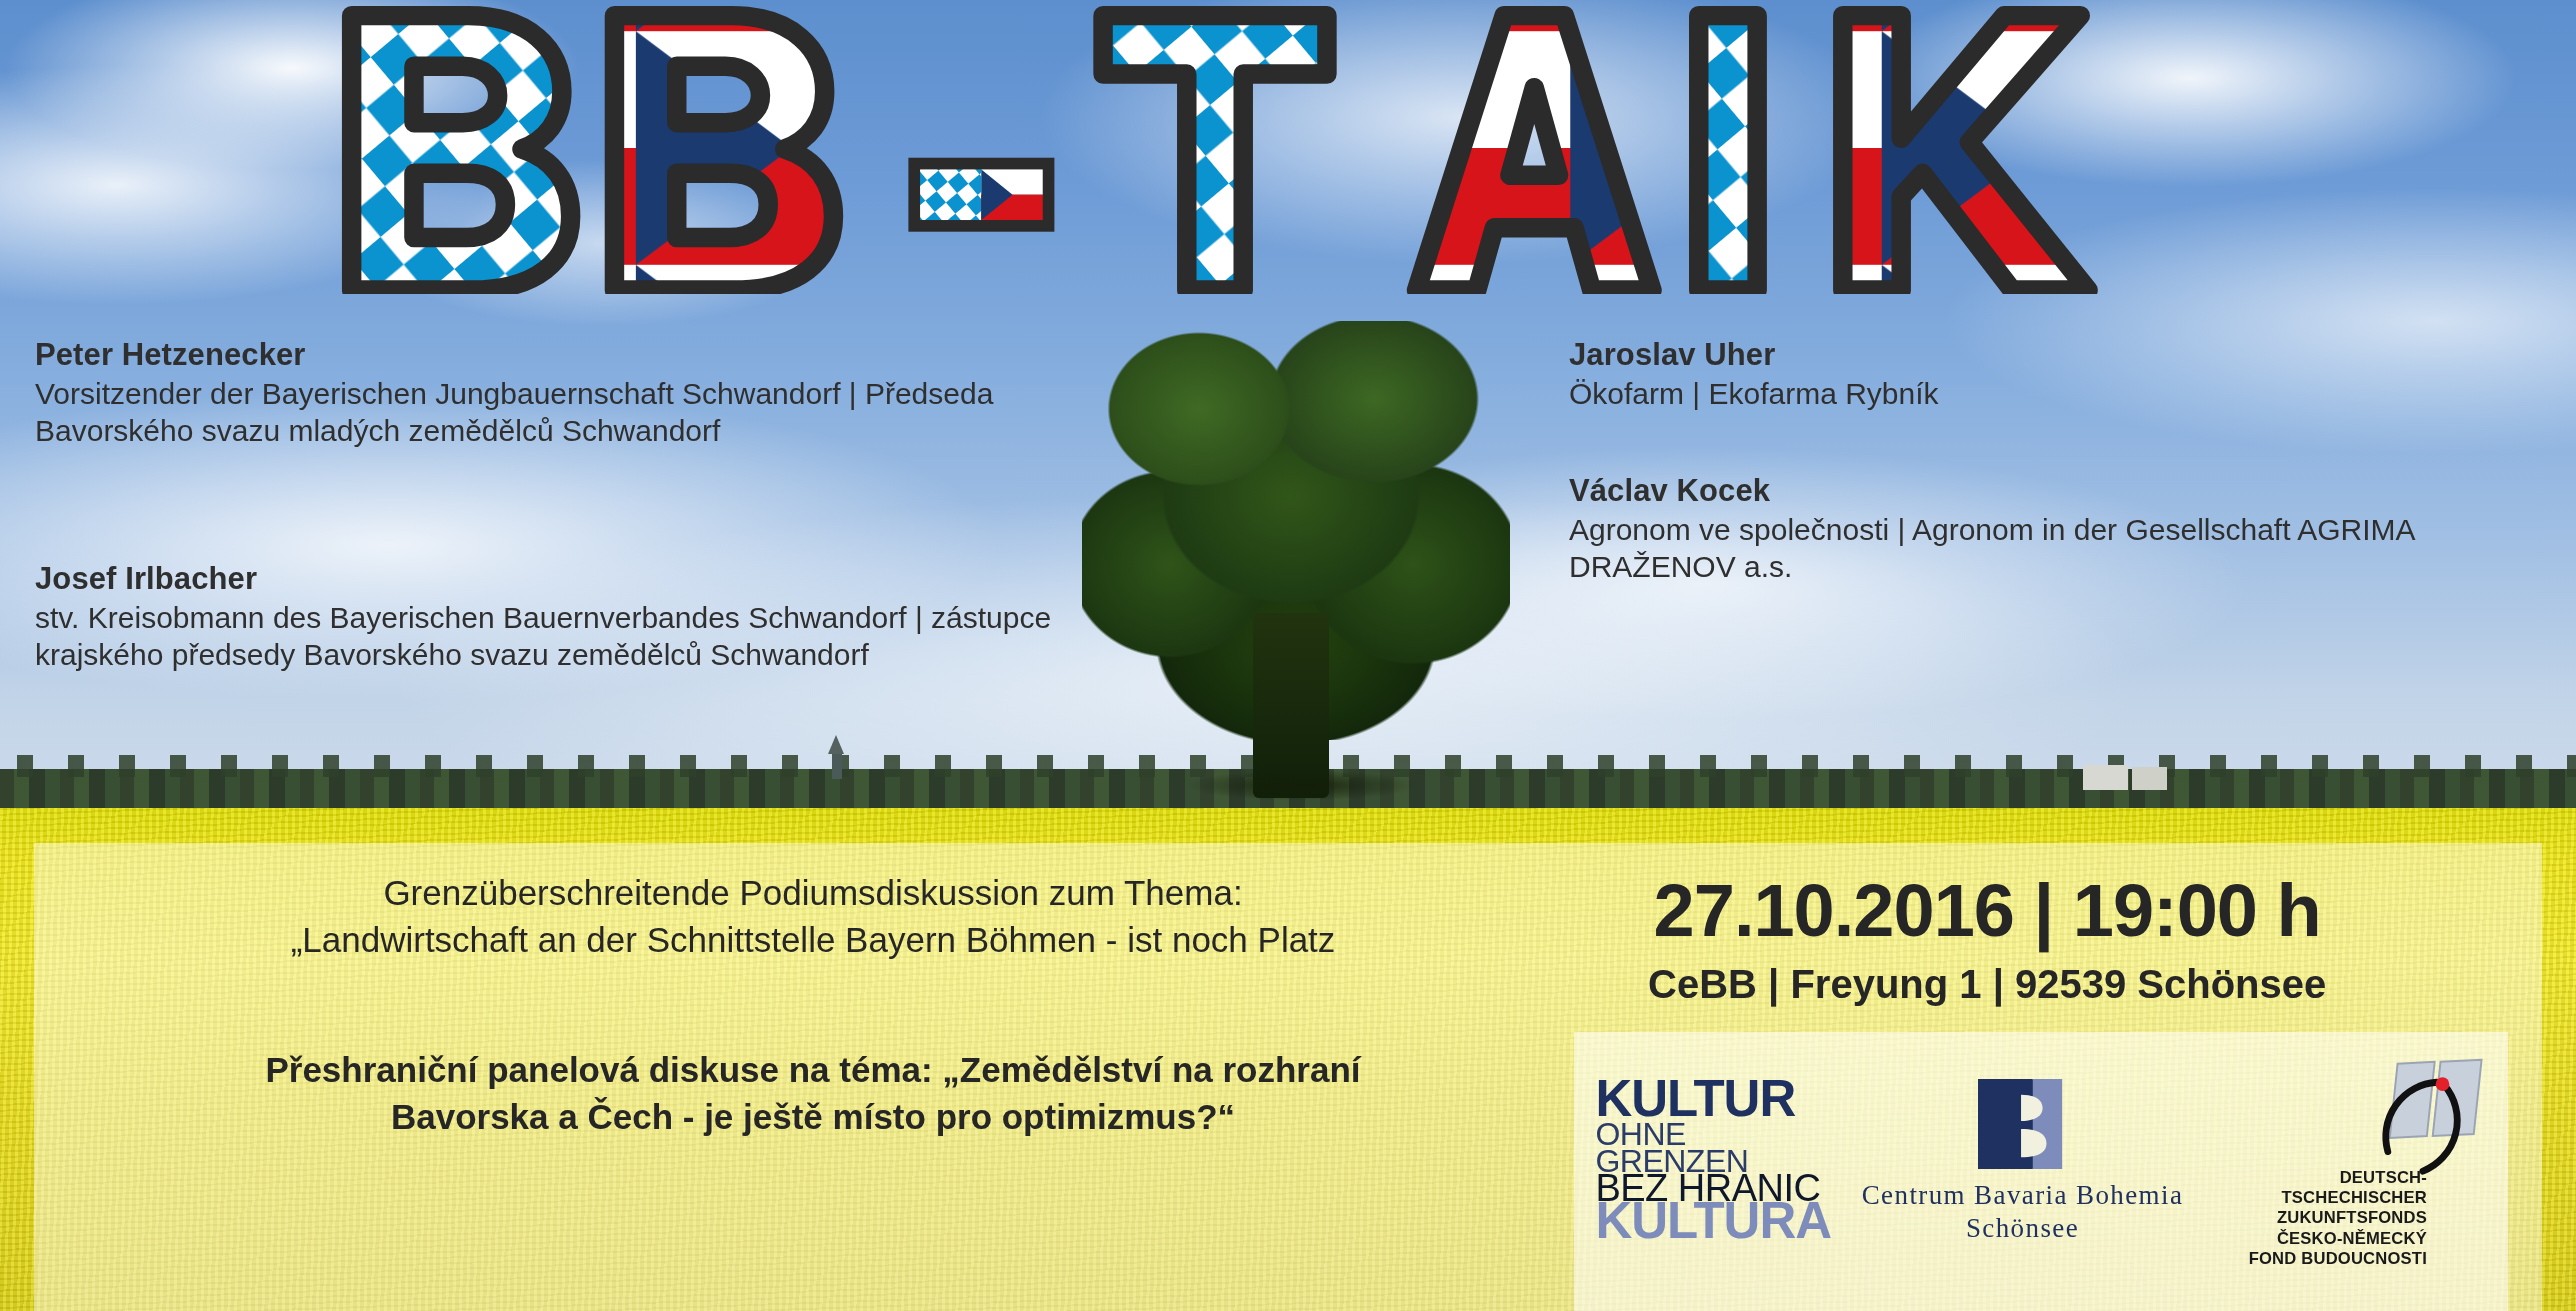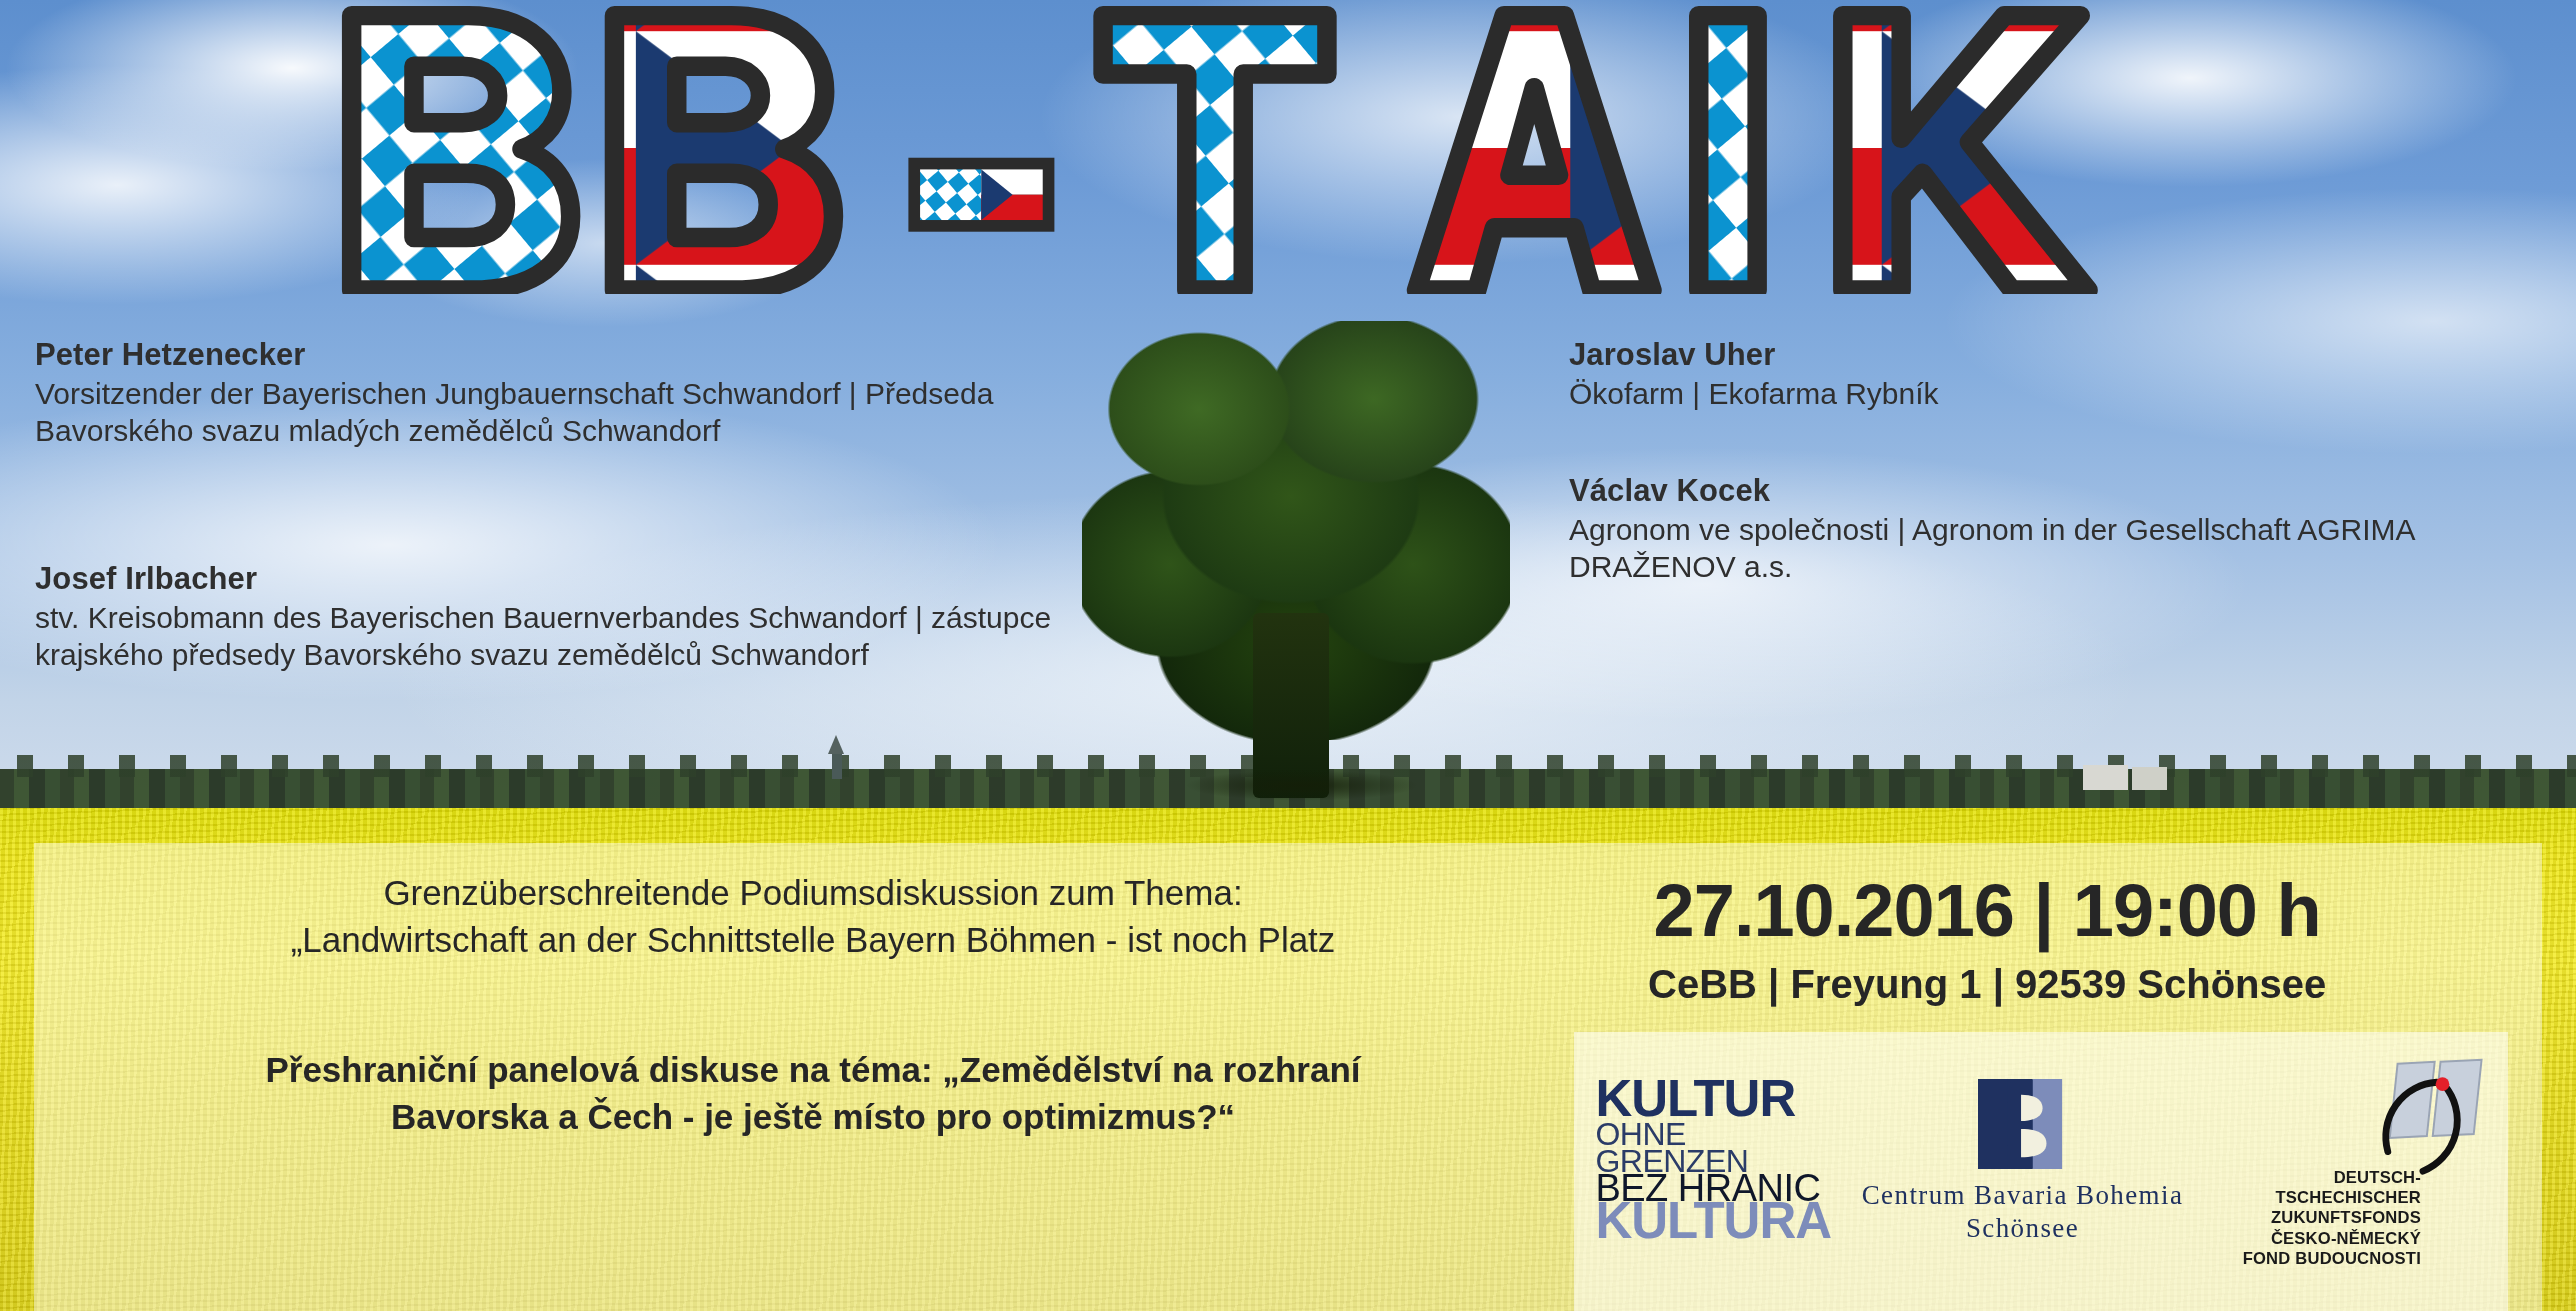--- a/index.html
+++ b/index.html
@@ -121,21 +121,21 @@
   .kul .k2{font-size:32px;color:#2b3c68;letter-spacing:-0.5px;font-weight:400;}
   .kul .k3{font-size:38px;color:#0f172a;letter-spacing:-0.5px;font-weight:400;margin-top:-3.9px;}
   .kul .k4{font-weight:bold;font-size:51px;color:#7d8cba;letter-spacing:-1px;margin-top:-5.8px;}
 
   .cebb-mark{position:absolute;left:50%;top:47px;transform:translateX(-50%);}
   .cebb-t1{position:absolute;left:0;top:148px;width:100%;text-align:center;
     font-family:"Liberation Serif",serif;font-size:27px;color:#1f3160;letter-spacing:1.4px;}
   .cebb-t2{position:absolute;left:0;top:181px;width:100%;text-align:center;
     font-family:"Liberation Serif",serif;font-size:27px;color:#1f3160;letter-spacing:1.4px;}
 
-  .fond-txt{position:absolute;left:6px;top:136px;width:199px;text-align:right;
+  .fond-txt{position:absolute;left:12px;top:136px;width:199px;text-align:right;
     font-weight:bold;font-size:16.6px;line-height:1.22;color:#1a1a1a;letter-spacing:0.2px;}
   .fond-mark{position:absolute;left:164px;top:17.5px;}
 </style>
 </head>
 <body>
 
 <div id="poster">
 
   <div class="sky"></div>
   <div class="treeline"></div>

